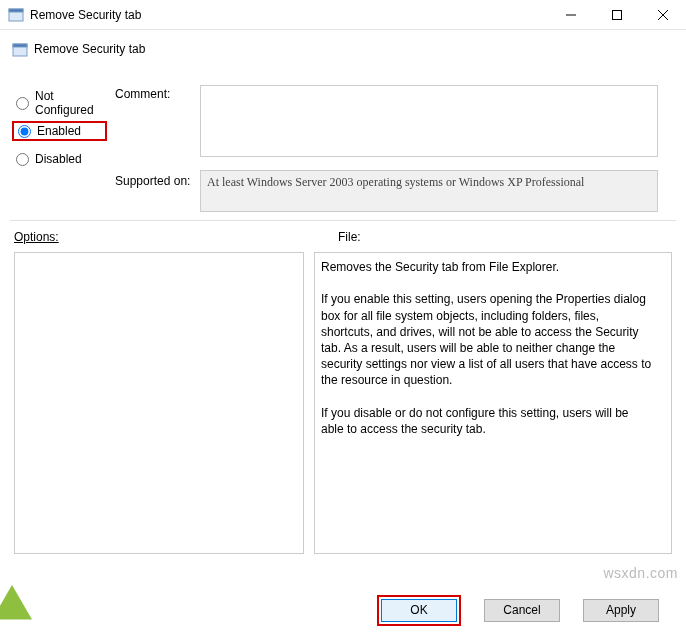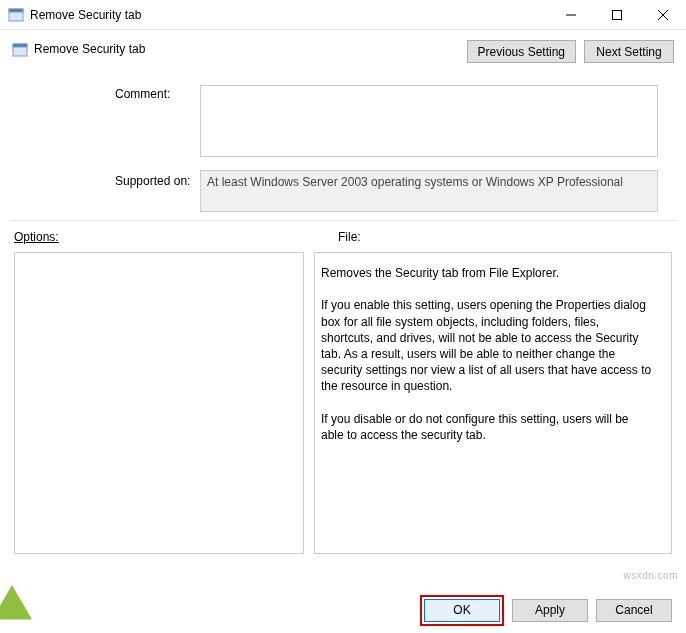--- a/index.html
+++ b/index.html
@@ -90,20 +90,21 @@
     padding: 4px 20px 4px 6px;
     resize: none;
     overflow-y: scroll;
     color: #000;
   }
   .textarea-comment { height: 72px; }
   .textarea-supported {
     height: 42px;
     background: #f0f0f0;
     color: #444;
+    font-family: Liberation Serif, serif;
   }
   .divider {
     position: absolute;
     left: 10px; right: 10px;
     top: 220px;
     border-top: 1px solid #e0e0e0;
   }
   .options-label {
     position: absolute;
     left: 14px; top: 230px; text-decoration: underline;
@@ -118,34 +119,34 @@
     width: 290px; height: 302px;
     border: 1px solid #cccccc;
     background: #fff;
   }
   .help-box {
     position: absolute;
     left: 314px; top: 252px;
     width: 358px; height: 302px;
     border: 1px solid #cccccc;
     background: #fff;
-    padding: 12px 18px 6px 6px;
+    padding: 6px 18px 6px 6px;
     overflow-y: scroll;
     line-height: 1.35;
     white-space: pre-wrap;
   }
   .footer {
     position: absolute;
-    left: 0; right: 0; bottom: 0;
+    left: 0; right: 13px; bottom: 0;
     height: 46px;
     display: flex;
     justify-content: flex-end;
     align-items: center;
     padding-right: 14px;
-    gap: 8px;
+    gap: 23px;
   }
   .btn-footer {
     width: 76px; height: 23px;
     border: 1px solid #adadad;
     background: #e1e1e1;
     font: inherit;
     cursor: default;
   }
   .btn-ok-wrap {
     border: 2px solid #d40000;
@@ -155,21 +156,21 @@
   .btn-ok-wrap .btn-footer {
     border: 1px solid #0078d7;
     background: #e5f1fb;
   }
   
   .policy-svg rect { fill: #dbe8f7; stroke: #7a9ec7; stroke-width: 1; }
   .policy-svg .bar { fill: #4a79b5; }
   .watermark {
     position: absolute;
     right: 8px; bottom: 52px;
-    font-size: 10px;
+    font-size: 14px;
     color: #bbb;
     letter-spacing: 0.5px;
   }
   .appuals {
     position: absolute;
     left: -8px; bottom: 8px;
     font-size: 28px;
     font-weight: 700;
     color: #262626;
     font-family: Arial, sans-serif;
@@ -221,28 +222,36 @@
 
 <div class="content">
   <div class="header-row">
     <span class="setting-icon">
       <svg class="policy-svg" viewBox="0 0 16 16">
           <rect x="1" y="2" width="14" height="12"></rect>
           <rect class="bar" x="1" y="2" width="14" height="3"></rect>
         </svg>
     </span>
     <span class="setting-name">Remove Security tab</span>
-    <div class="nav-buttons">
-      <button class="btn">Previous Setting</button>
-      <button class="btn">Next Setting</button>
-    </div>
   </div>
 </div>
 
 <div class="state-radios">
+  <label class="radio-row">
+    <input type="radio" name="state" style="">
+    <span>Not Configured</span>
+  </label>
+  <label class="radio-row highlight-red">
+    <input type="radio" name="state" checked="" style="">
+    <span>Enabled</span>
+  </label>
+  <label class="radio-row">
+    <input type="radio" name="state" style="">
+    <span>Disabled</span>
+  </label>
 </div>
 
 <div class="comment-area">
   <span class="field-label">Comment:</span>
   <textarea class="textarea-like textarea-comment" style=""></textarea>
 </div>
 
 <div class="supported-area">
   <span class="field-label">Supported on:</span>
   <textarea class="textarea-like textarea-supported" readonly="" style="">At least Windows Server 2003 operating systems or Windows XP Professional</textarea>
@@ -263,15 +272,15 @@
 <div class="watermark">wsxdn.com</div>
 
 <div class="appuals">
   <span class="a-icon"></span>
 </div>
 
 <div class="footer">
   <span class="btn-ok-wrap">
     <button class="btn-footer">OK</button>
   </span>
+  <button class="btn-footer">Cancel</button>
   <button class="btn-footer">Apply</button>
-  <button class="btn-footer">Cancel</button>
 </div>
 
 </body></html>

